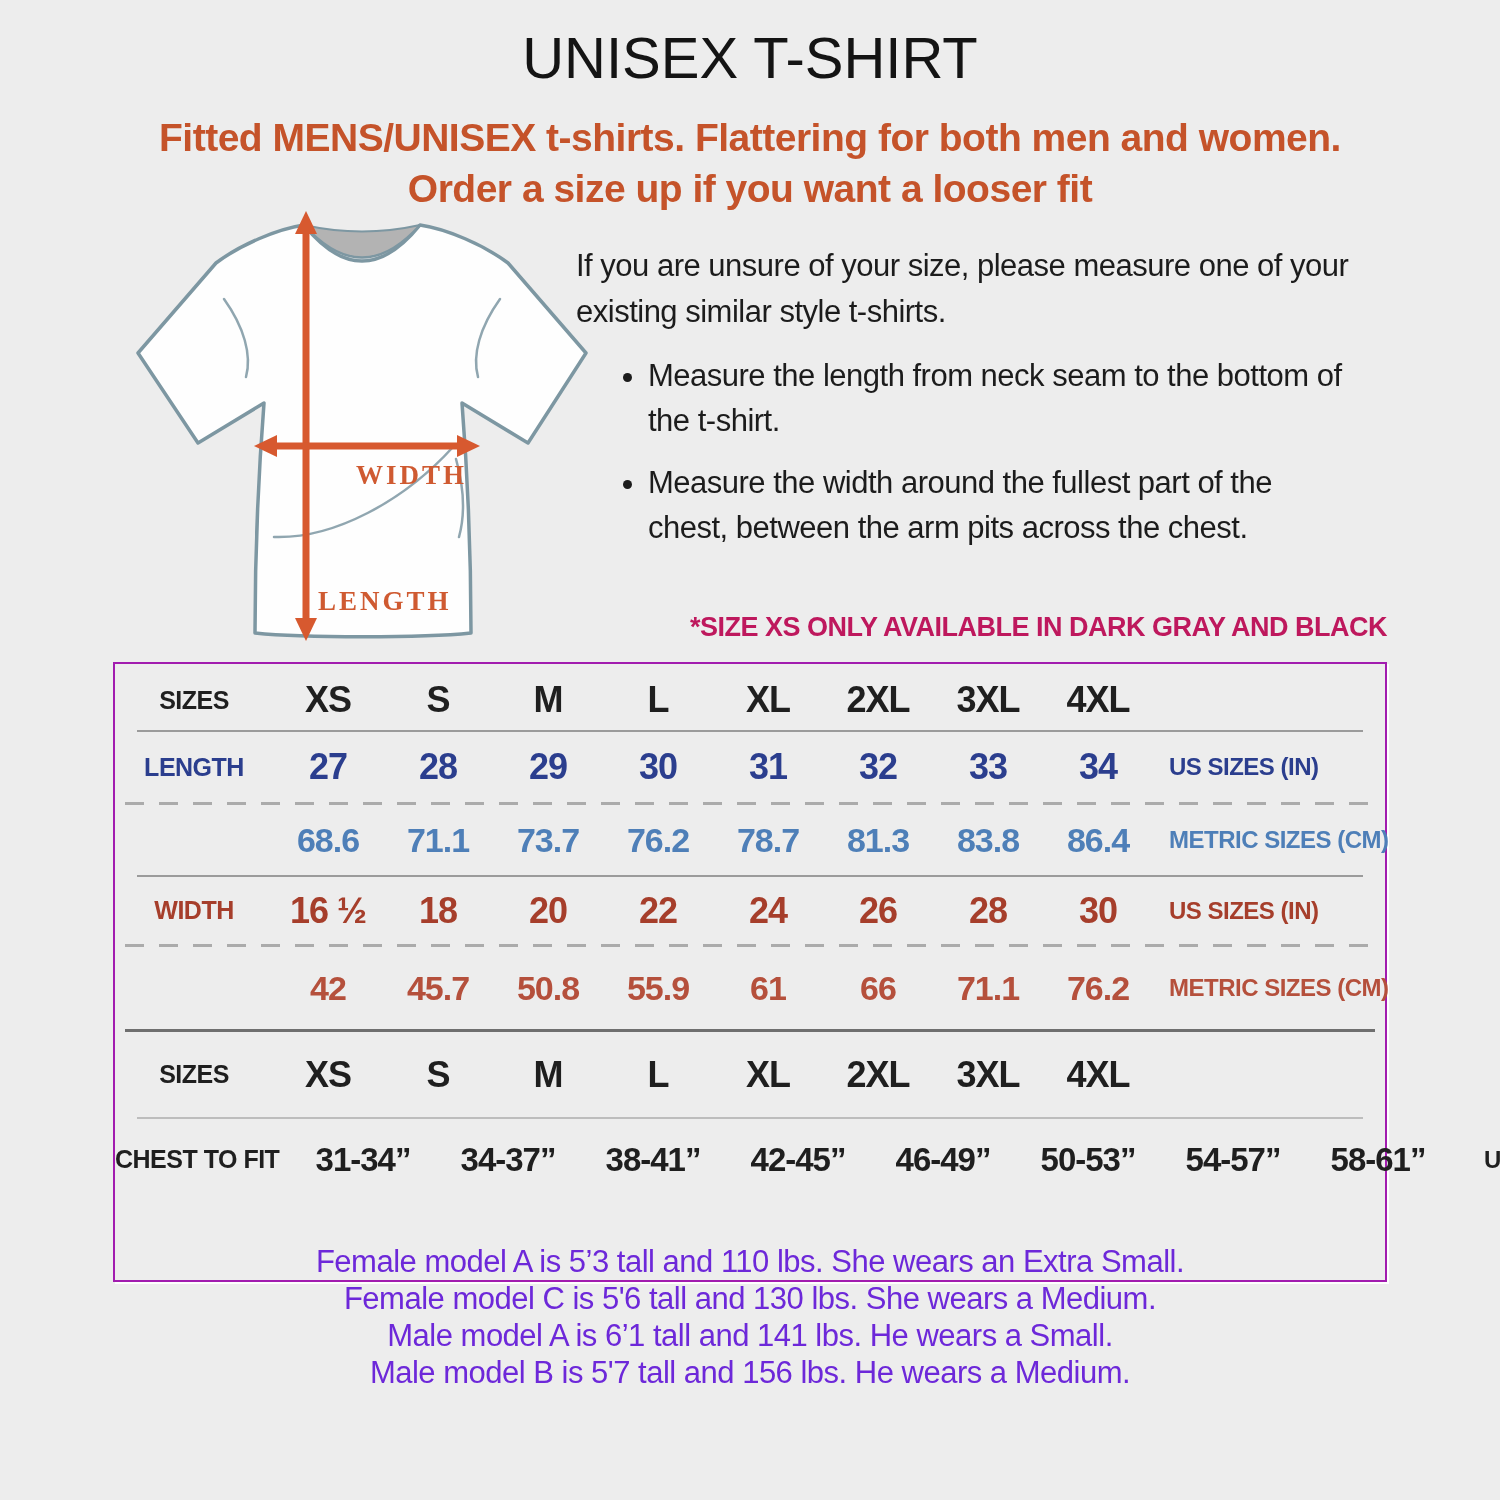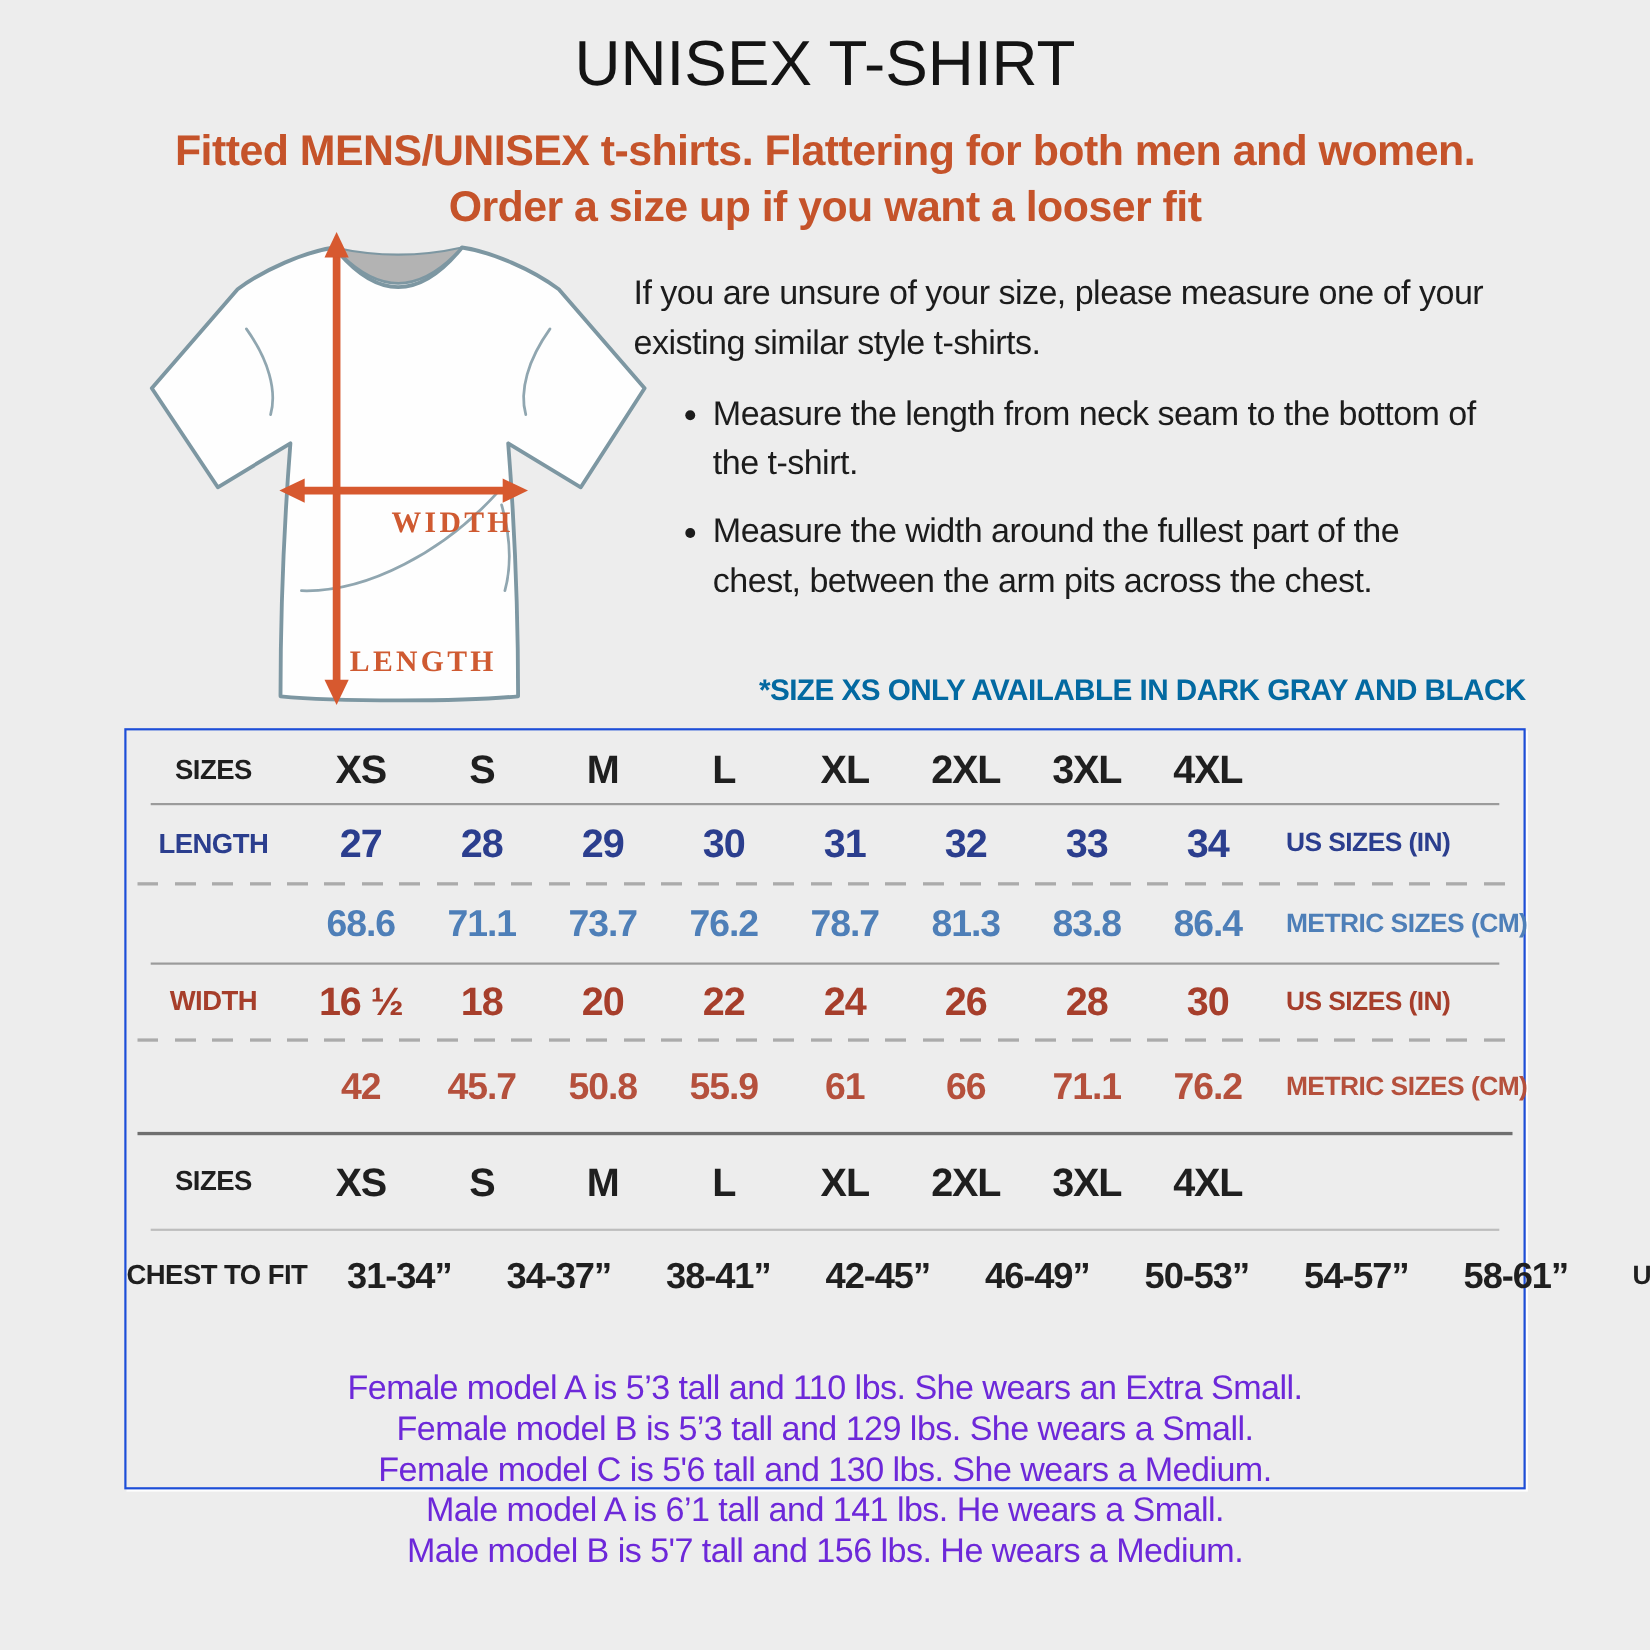--- a/index.html
+++ b/index.html
@@ -31,26 +31,26 @@
   .instructions{ position:absolute; left:576px; top:243px; width:830px; }
   .instructions .intro{ font-size:31px; line-height:46px; width:830px; letter-spacing:-0.5px;}
   .instructions ul{ margin:18px 0 0 72px; width:710px; }
   .instructions li{
     font-size:31px; line-height:45px; margin-bottom:17px; letter-spacing:-0.5px;
     list-style:disc outside;
   }
   
   .note{
     position:absolute; top:612px; right:113px;
-    font-size:27px; font-weight:bold; letter-spacing:-0.5px; color:#0369a1;
+    font-size:27px; font-weight:bold; letter-spacing:-0.5px; color:#be185d;
   }
   
   .chart{
-    position:absolute; left:113px; top:662px; width:1274px; height:692px;
-    border:2px solid #1d4ed8; box-shadow:2px 2px 0 rgba(255,255,255,0.9);
+    position:absolute; left:113px; top:662px; width:1274px; height:620px;
+    border:2px solid #a21caf; box-shadow:2px 2px 0 rgba(255,255,255,0.9);
   }
   .chart-row{
     display:grid; grid-template-columns:158px repeat(8,110px) 1fr;
     align-items:center;
   }
   .chart-row > div{ text-align:center; white-space:nowrap; }
   .chart-row > .unit{ text-align:left; padding-left:16px; }
   .r-sizes-top{ height:66px; } .r-sizes-top > div{ padding-top:6px; }
   .r-length{ height:70px; }
   .r-length-metric{ height:70px; }
@@ -248,19 +248,18 @@
       <div class="num c-black chest-val">50-53”</div>
       <div class="num c-black chest-val">54-57”</div>
       <div class="num c-black chest-val">58-61”</div>
       <div class="unit c-black">US SIZES (IN)</div>
     </div>
 
   </div>
 
   <div class="models">
     <div>Female model A is 5’3 tall and 110 lbs. She wears an Extra Small.</div>
-    <div>Female model B is 5’3 tall and 129 lbs. She wears a Small.</div>
     <div>Female model C is 5'6 tall and 130 lbs. She wears a Medium.</div>
     <div>Male model A is 6’1 tall and 141 lbs. He wears a Small.</div>
     <div>Male model B is 5'7 tall and 156 lbs. He wears a Medium.</div>
   </div>
 
 </div>
 
 </body></html>

